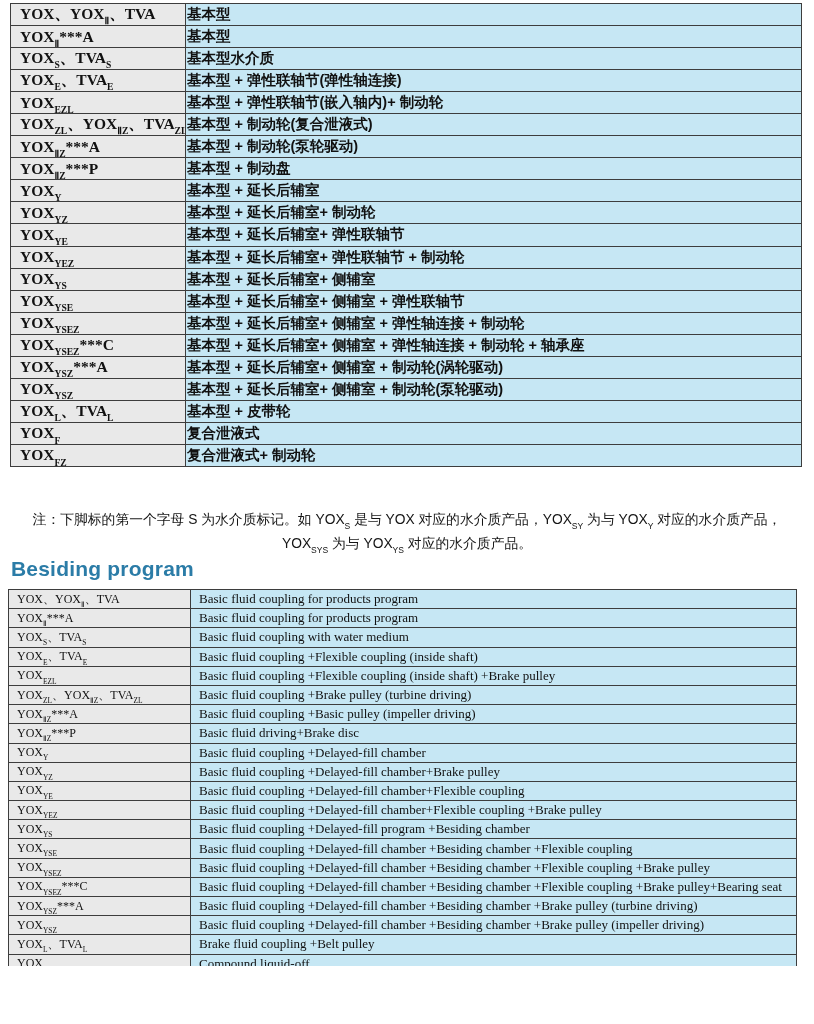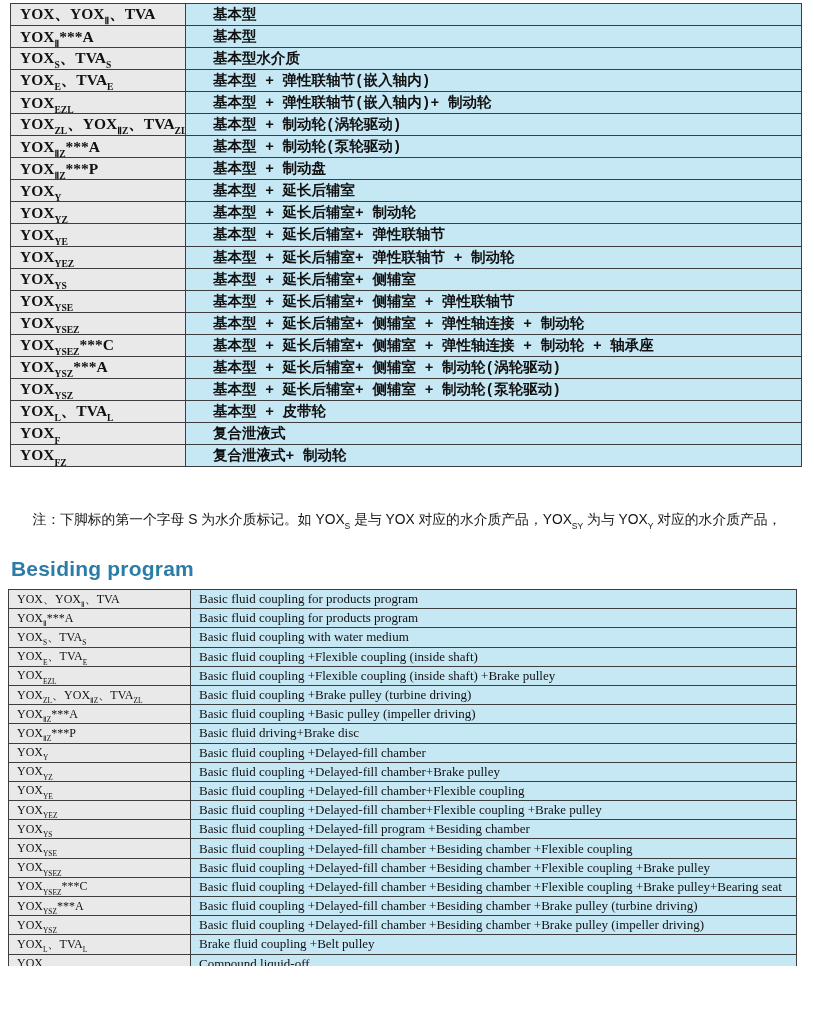--- a/index.html
+++ b/index.html
@@ -35,24 +35,24 @@
   }
   table.cn td.mcell{
     width:175px;
     background:var(--model-col-bg);
     font-family:"Liberation Serif",serif;
     font-weight:bold;
     font-size:15.5px;
   }
   table.cn td.dcell{
     background:var(--desc-col-bg);
-    font-family:Liberation Mono, monospace;
+    font-family:Liberation Sans, sans-serif;
     font-weight:bold;
     font-size:14.5px;
-    padding-left:27px;
+    padding-left:1px;
   }
 
   
   .note{
     position:absolute;top:508px;left:12px;width:790px;
     font-size:13.8px;line-height:24px;
     font-family:"Liberation Sans",sans-serif;
     color:#151515;
     text-align:center;
   }
@@ -112,29 +112,29 @@
         <tr>
     <td class="mcell">YOX<sub>Ⅱ</sub>***A</td>
     <td class="dcell">基本型</td>
   </tr>
         <tr>
     <td class="mcell">YOX<sub>S</sub>、TVA<sub>S</sub></td>
     <td class="dcell">基本型水介质</td>
   </tr>
         <tr>
     <td class="mcell">YOX<sub>E</sub>、TVA<sub>E</sub></td>
-    <td class="dcell">基本型 + 弹性联轴节(嵌入轴内)</td>
+    <td class="dcell">基本型 + 弹性联轴节(弹性轴连接)</td>
   </tr>
         <tr>
     <td class="mcell">YOX<sub>EZL</sub></td>
     <td class="dcell">基本型 + 弹性联轴节(嵌入轴内)+ 制动轮</td>
   </tr>
         <tr>
     <td class="mcell">YOX<sub>ZL</sub>、YOX<sub>ⅡZ</sub>、TVA<sub>ZL</sub></td>
-    <td class="dcell">基本型 + 制动轮(涡轮驱动)</td>
+    <td class="dcell">基本型 + 制动轮(复合泄液式)</td>
   </tr>
         <tr>
     <td class="mcell">YOX<sub>ⅡZ</sub>***A</td>
     <td class="dcell">基本型 + 制动轮(泵轮驱动)</td>
   </tr>
         <tr>
     <td class="mcell">YOX<sub>ⅡZ</sub>***P</td>
     <td class="dcell">基本型 + 制动盘</td>
   </tr>
         <tr>
@@ -187,20 +187,21 @@
   </tr>
         <tr>
     <td class="mcell">YOX<sub>FZ</sub></td>
     <td class="dcell">复合泄液式+ 制动轮</td>
   </tr>
       </tbody>
   </table>
 
   <div class="note">
     <div>注：下脚标的第一个字母 S 为水介质标记。如 YOX<sub>S</sub> 是与 YOX 对应的水介质产品，YOX<sub>SY</sub> 为与 YOX<sub>Y</sub> 对应的水介质产品，</div>
+    <div>YOX<sub>SYS</sub> 为与 YOX<sub>YS</sub> 对应的水介质产品。</div>
   </div>
 
   <div class="heading">Besiding program</div>
 
   <table class="en">
     <tbody>
         <tr>
     <td class="mcell">YOX、YOX<sub>Ⅱ</sub>、TVA</td>
     <td class="dcell">Basic fluid coupling for products program</td>
   </tr>

